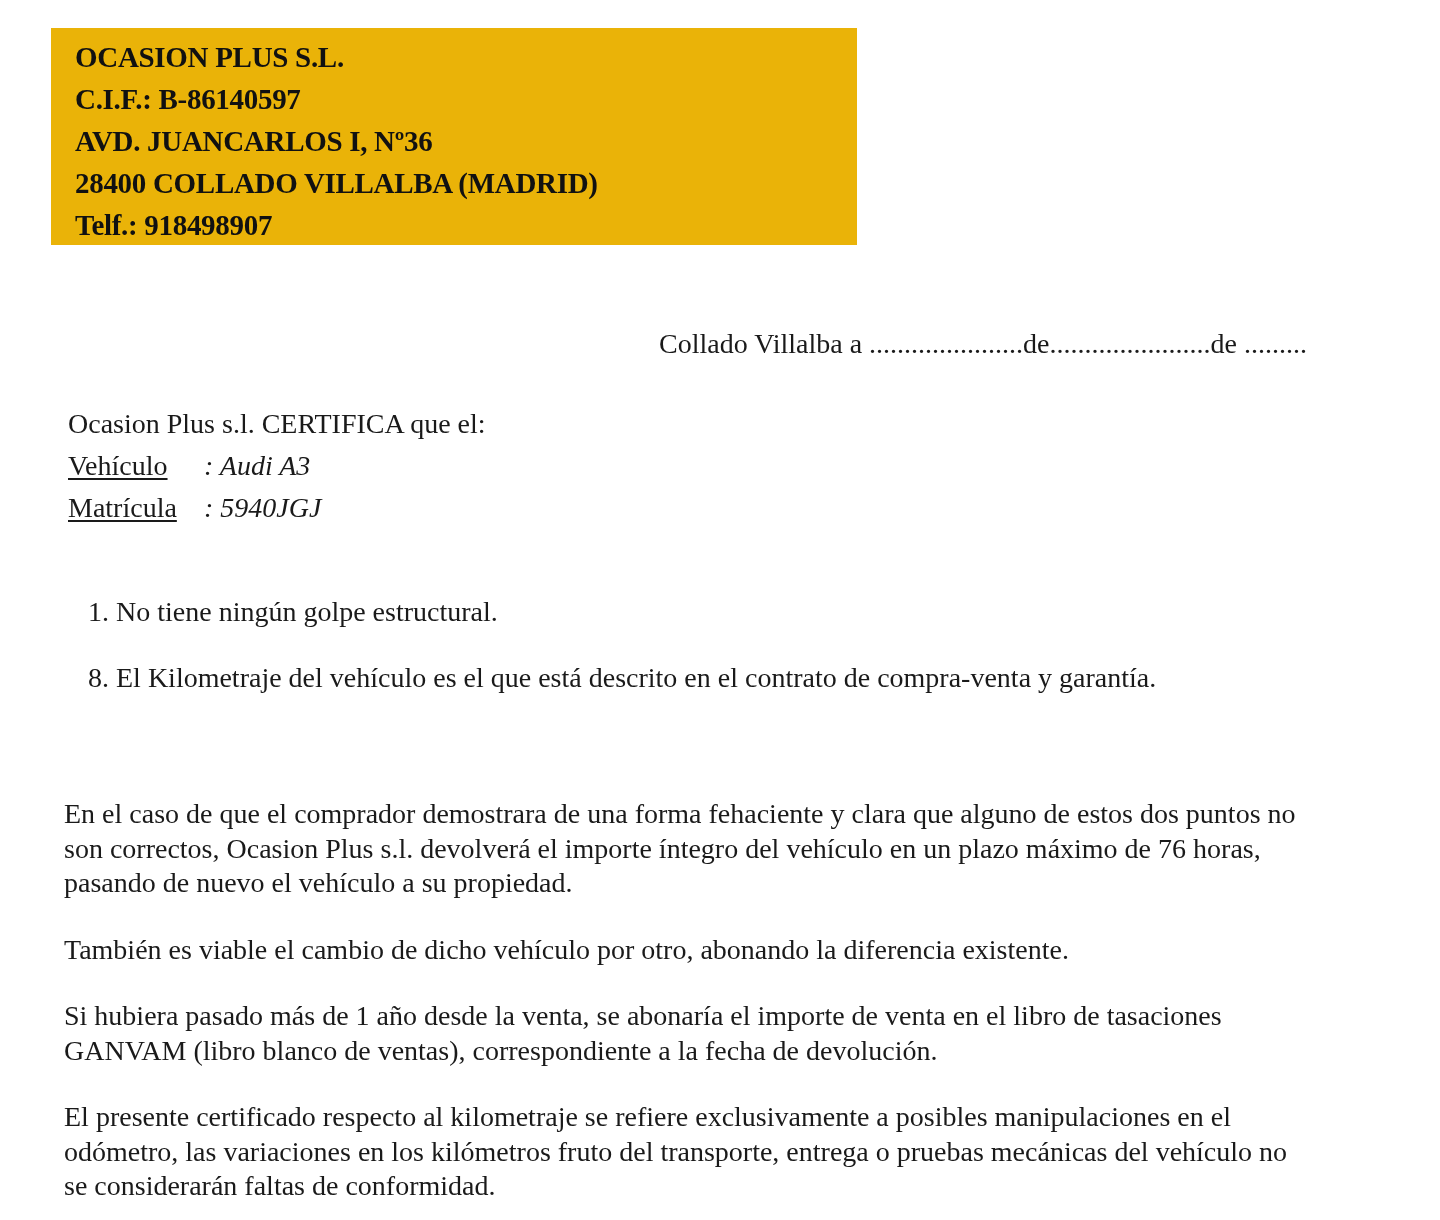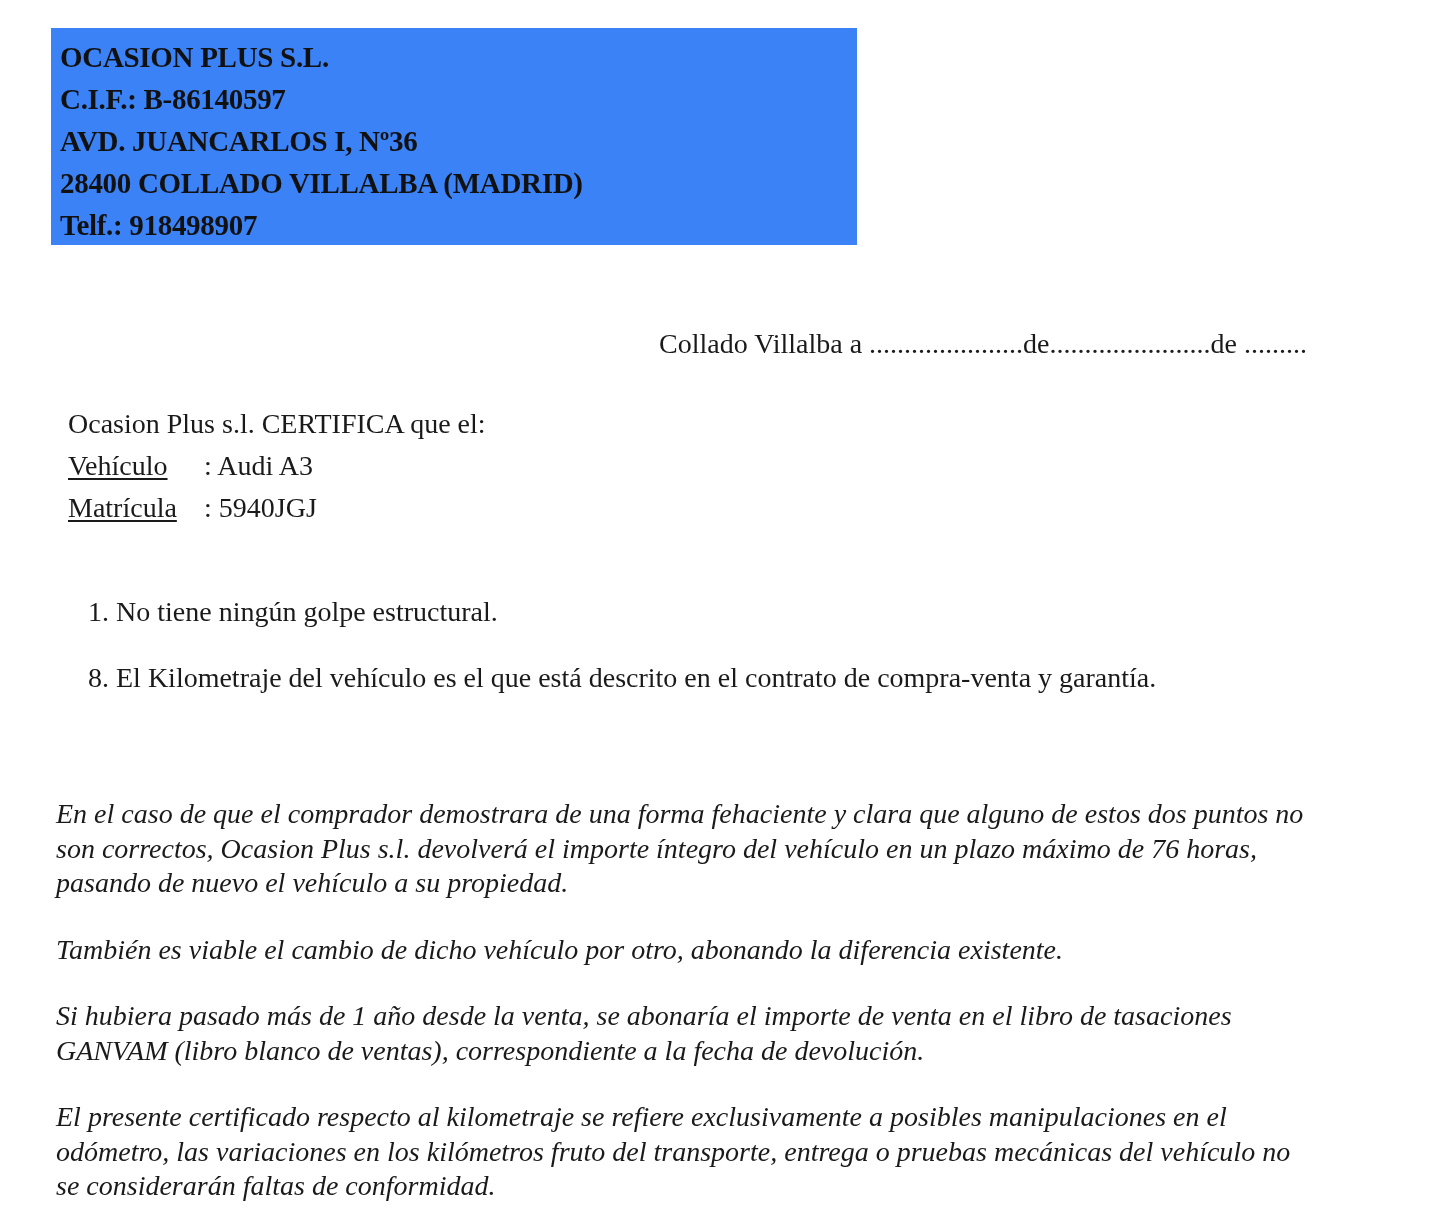--- a/index.html
+++ b/index.html
@@ -14,23 +14,23 @@
       overflow: hidden;
       font-family: "Liberation Serif", "DejaVu Serif", serif;
       color: #1a1a1a;
     }
     .header-box {
       position: absolute;
       left: 51px;
       top: 28px;
       width: 806px;
       height: 217px;
-      background: #3b82f6;
+      background: #eab308;
       box-sizing: border-box;
-      padding: 8px 0 0 9px;
+      padding: 8px 0 0 24px;
     }
     .header-line {
       font-weight: bold;
       font-size: 29px;
       line-height: 42px;
       color: #111111;
       white-space: nowrap;
       letter-spacing: -0.3px;
     }
     .date-line {
@@ -53,20 +53,21 @@
       white-space: nowrap;
     }
     .field-label {
       text-decoration: underline;
       text-underline-offset: 3px;
       width: 136px;
       display: inline-block;
     }
     .field-value {
       display: inline-block;
+      font-style: italic;
     }
     .points {
       position: absolute;
       left: 48px;
       top: 594px;
       font-size: 28px;
       line-height: 36px;
       margin-left: 40px;
     }
     .point {
@@ -75,22 +76,21 @@
     }
     .body-text {
       position: absolute;
       left: 48px;
       top: 797px;
       width: 1360px;
       font-size: 28px;
       line-height: 34.5px;
     }
     .para {
-      margin: 0 0 32px 8px;
-      font-style: italic;
+      margin: 0 0 32px 16px;
     }
     .para-line {
       display: block;
       white-space: nowrap;
     }
   </style>
 </head>
 <body>
 
 <div class="header-box">

